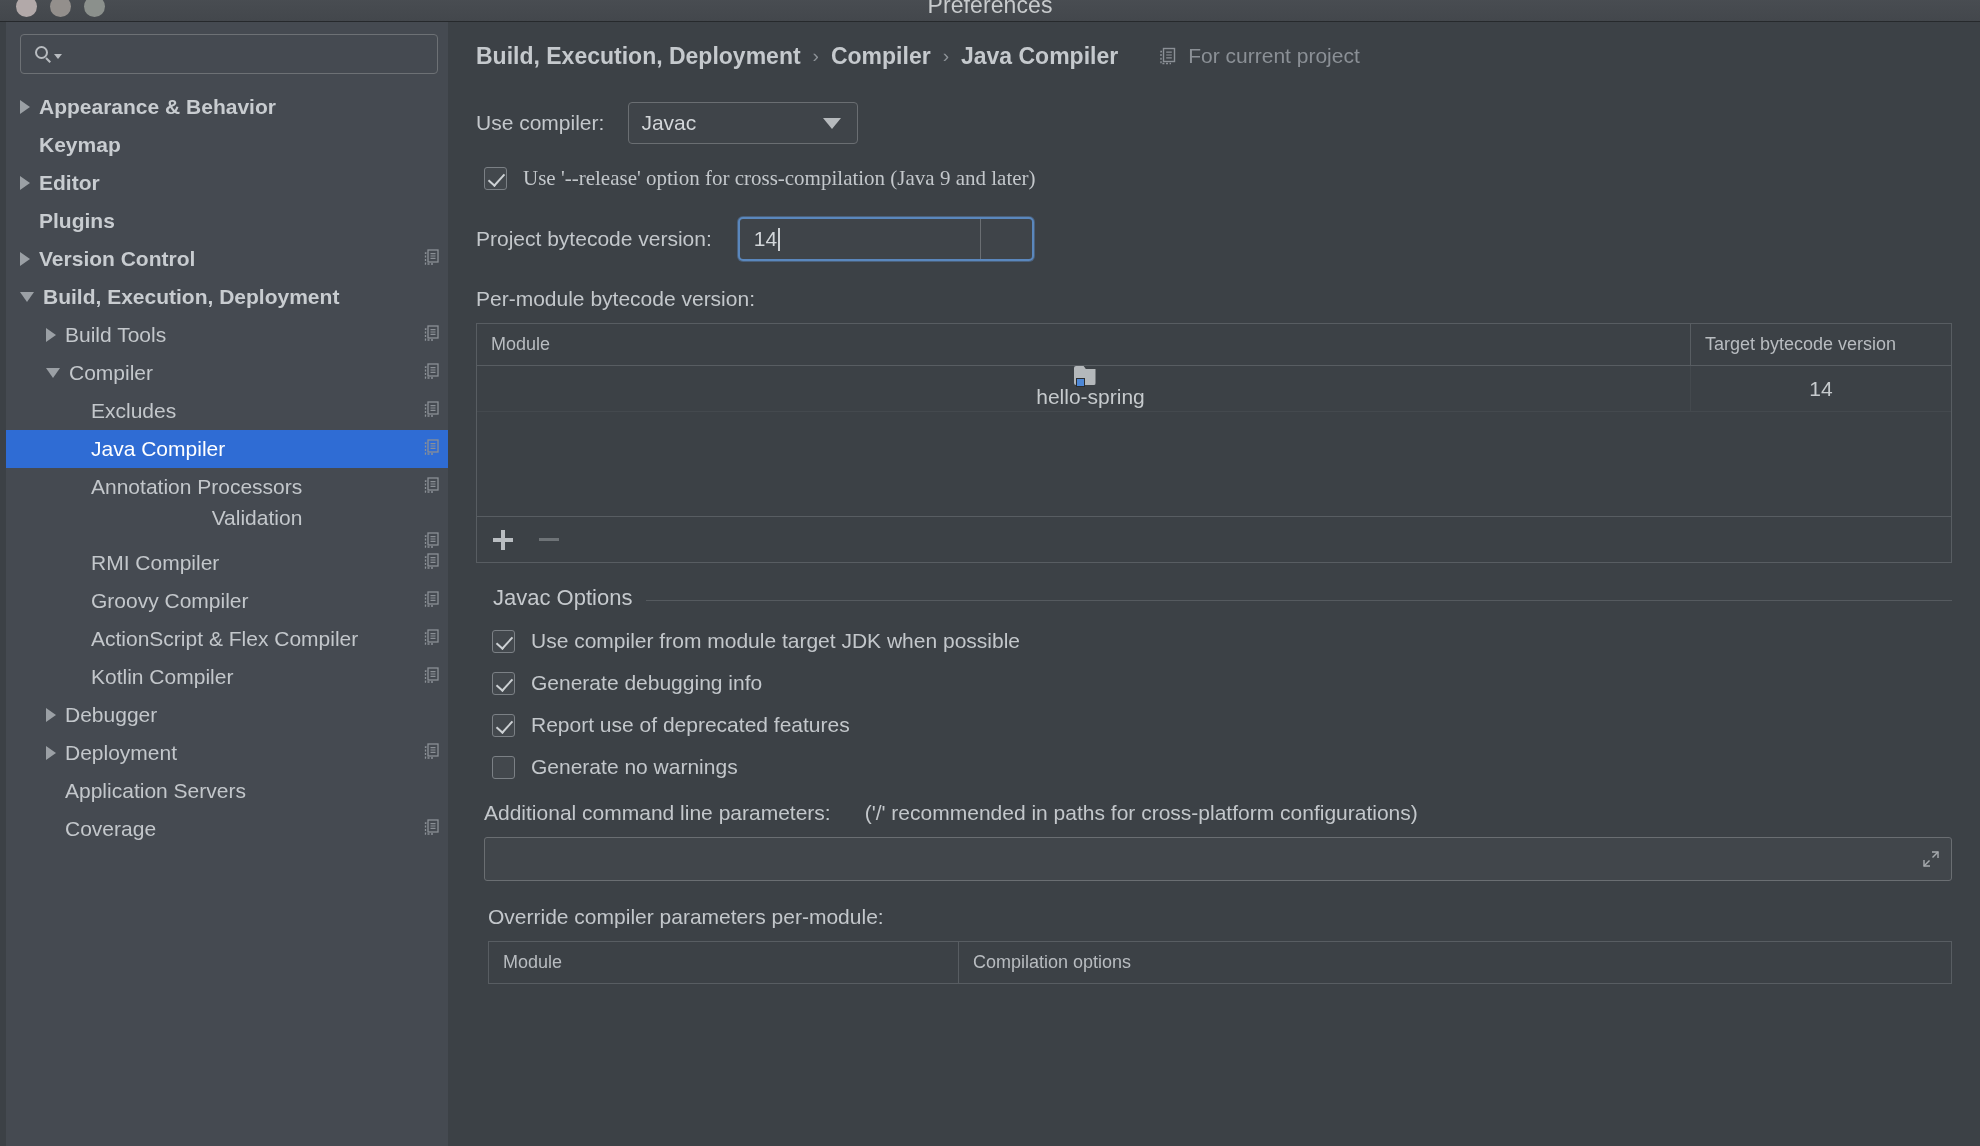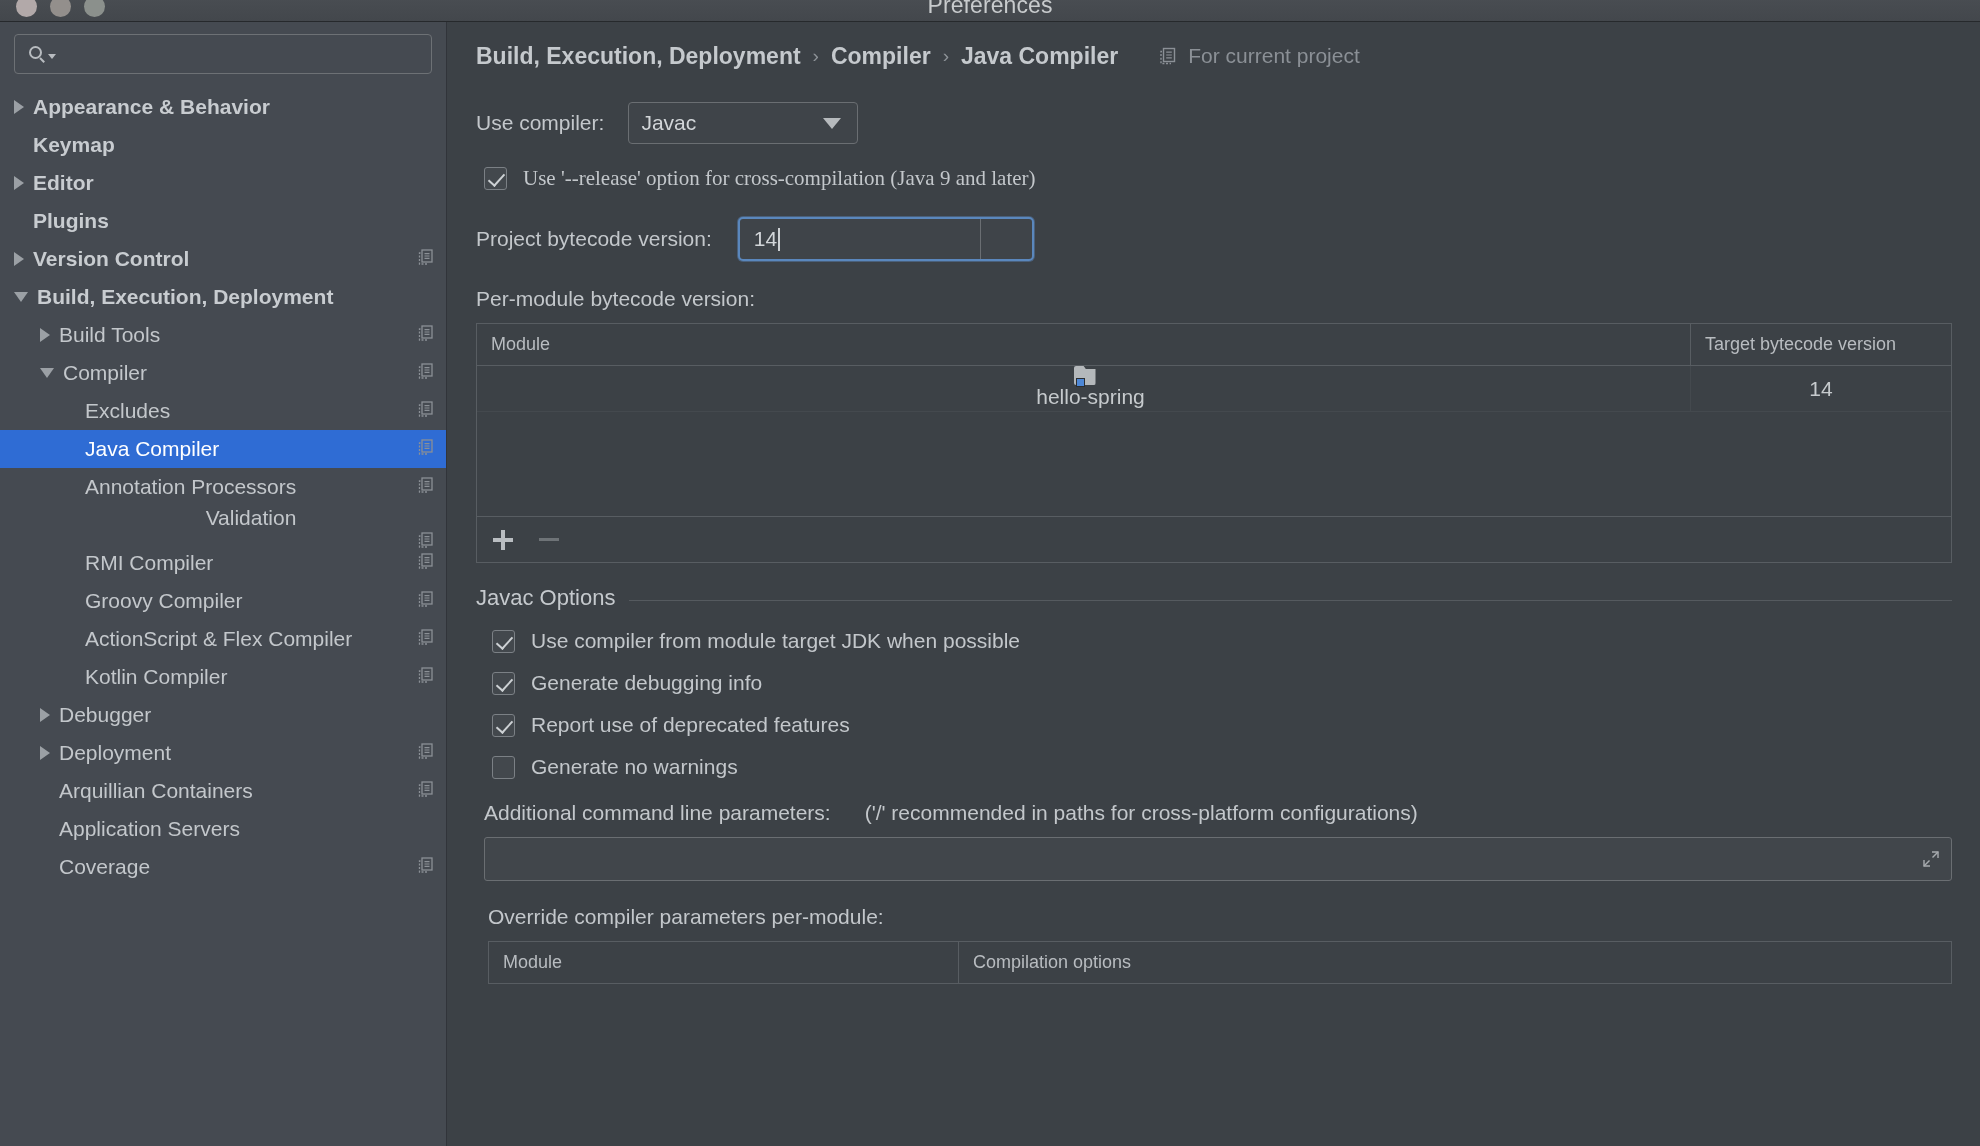--- a/index.html
+++ b/index.html
@@ -24,21 +24,21 @@
     font-size: 23px; color: #c8cbcd; letter-spacing: .1px;
   }
   #traffic { position: absolute; top: -4px; left: 16px; display: flex; gap: 13px; z-index: 5;}
   .light { width: 21px; height: 21px; border-radius: 50%; }
   .light.close { background: #b2a9a9; }
   .light.min   { background: #938f8c; }
   .light.max   { background: #8b908c; }
 
   
   #sidebar {
-    position: absolute; left: 0; top: 22px; width: 447px; bottom: 0;
+    position: absolute; left: 6px; top: 22px; width: 447px; bottom: 0;
     background: #454a51;
     border-right: 1px solid #31343a;
     overflow: hidden;
   }
   #search-wrap { padding: 12px 14px 0 14px; }
   #search-box {
     height: 40px; border: 1px solid #6d7175; border-radius: 4px;
     background: #454a51; display: flex; align-items: center; padding: 0 10px;
   }
   .mag { width: 17px; height: 17px; position: relative; margin-left: 4px; flex: none; }
@@ -175,21 +175,21 @@
   }
   .plus-ic { position: relative; width: 20px; height: 20px; }
   .plus-ic::before, .plus-ic::after {
     content:""; position: absolute; background: #b9bdc1;
   }
   .plus-ic::before { left: 8px; top: 0; width: 4px; height: 20px; }
   .plus-ic::after  { left: 0; top: 8px; width: 20px; height: 4px; }
   .minus-ic { width: 20px; height: 3px; background: #6e7377; }
 
   .section-head { display: flex; align-items: center; padding: 22px 28px 0 28px; }
-  .section-head .sh-text { font-size: 22px; color: #c5c9cd; white-space: nowrap; }
+  .section-head .sh-text { font-size: 22px; color: #c5c9cd; white-space: nowrap; margin-left: 17px; }
   .section-head .sh-line { flex: 1; height: 1px; background: #555a5f; margin-left: 14px; margin-top: 4px; }
 
   .javac-chk { padding: 18px 0 0 44px; }
 
   #addl-row { display: flex; align-items: baseline; padding: 22px 0 0 36px; }
   #addl-hint { font-size: 21px; color: #c3c7cb; margin-left: 34px; white-space: nowrap; }
   #addl-field {
     margin: 12px 28px 0 36px; height: 44px; border: 1px solid #6a6e72; border-radius: 3px;
     background: #41464b; display: flex; align-items: center; justify-content: flex-end; padding-right: 10px;
   }
@@ -345,29 +345,20 @@
               <path d="M8.5 6.6 H13.5 M8.5 9 H13.5 M8.5 11.4 H13.5" stroke="#8b9096" stroke-width="1.1"></path>
             </svg></span>
         </div>
         <div class="tree-row" style="padding-left: 40px;">
           <span class="arrow collapsed"></span>
           <span class="tree-label">Debugger</span>
         </div>
         <div class="tree-row" style="padding-left: 40px;">
           <span class="arrow collapsed"></span>
           <span class="tree-label">Deployment</span>
-          <span class="badge-icon"><svg width="20" height="20" viewBox="0 0 20 20">
-              <rect x="6" y="3" width="10" height="12" fill="none" stroke="#8b9096" stroke-width="1.3"></rect>
-              <path d="M4.5 6 H3.5 V17 H12.5" fill="none" stroke="#8b9096" stroke-width="1.3" stroke-dasharray="2 1.5"></path>
-              <path d="M8.5 6.6 H13.5 M8.5 9 H13.5 M8.5 11.4 H13.5" stroke="#8b9096" stroke-width="1.1"></path>
-            </svg></span>
-        </div>
-        <div class="tree-row" style="padding-left: 40px;">
-          <span class="arrow none"></span>
-          <span class="tree-label">Arquillian Containers</span>
           <span class="badge-icon"><svg width="20" height="20" viewBox="0 0 20 20">
               <rect x="6" y="3" width="10" height="12" fill="none" stroke="#8b9096" stroke-width="1.3"></rect>
               <path d="M4.5 6 H3.5 V17 H12.5" fill="none" stroke="#8b9096" stroke-width="1.3" stroke-dasharray="2 1.5"></path>
               <path d="M8.5 6.6 H13.5 M8.5 9 H13.5 M8.5 11.4 H13.5" stroke="#8b9096" stroke-width="1.1"></path>
             </svg></span>
         </div>
         <div class="tree-row" style="padding-left: 40px;">
           <span class="arrow none"></span>
           <span class="tree-label">Application Servers</span>
         </div>

